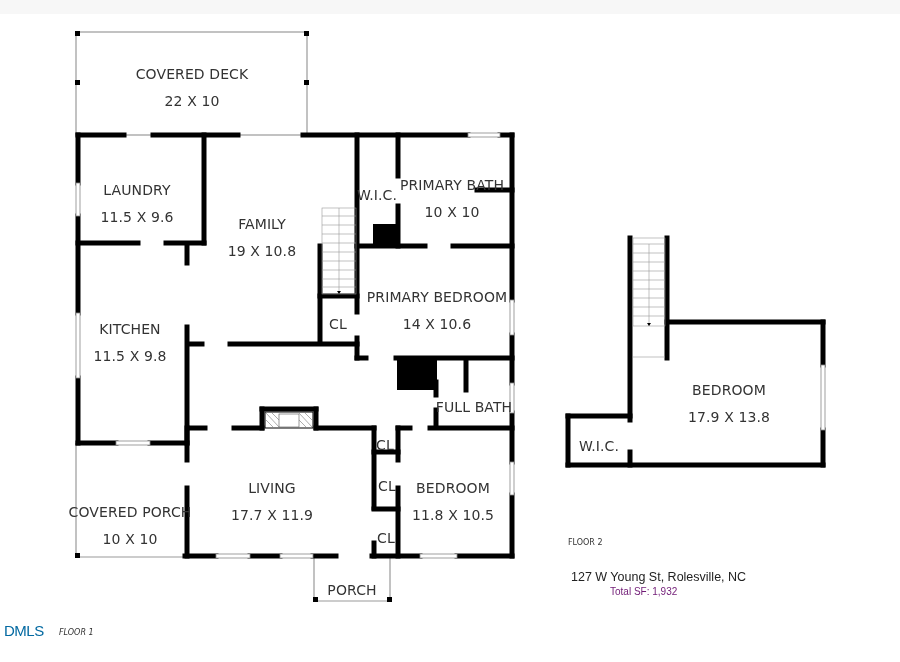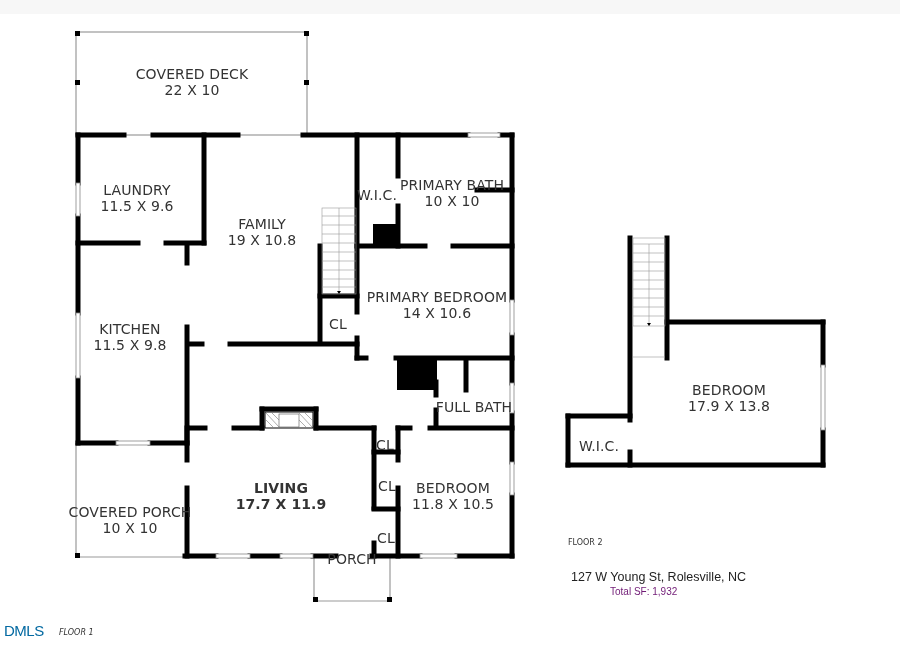--- a/index.html
+++ b/index.html
@@ -1,20 +1,20 @@
 <!DOCTYPE html>
 <html><head>
 <meta charset="utf-8">
 <style>
   html, body { margin: 0; padding: 0; background: #ffffff; }
   body { width: 900px; height: 662px; position: relative; overflow: hidden; font-family: "DejaVu Sans", sans-serif; color: #333; }
   .topbar { position: absolute; left: 0; top: 0; width: 900px; height: 14px; background: #f7f7f7; }
   svg.plan { position: absolute; left: 0; top: 0; }
   .lbl { position: absolute; text-align: center; font-size: 14px; color: #333; letter-spacing: 0.1px; white-space: nowrap; transform: translateX(-50%); }
-  .lbl .dim { display: block; }
+  .lbl .dim { display: block; margin-top: 11px; }
   .floor-label { position: absolute; font-size: 8px; color: #333; margin-top: 42px; }
   .address { position: absolute; left: 571px; top: 570px; font-size: 12.5px; color: #222; font-family: "Liberation Sans", sans-serif; }
   .total { position: absolute; left: 610px; top: 586px; font-size: 10px; color: #701a75; font-family: "Liberation Sans", sans-serif; }
   .logo { position: absolute; left: 4px; top: 622px; font-size: 15px; color: #0369a1; font-family: "Liberation Sans", sans-serif; letter-spacing: -0.5px; }
 </style>
 </head>
 <body>
 
 <div class="topbar"></div>
 
@@ -185,24 +185,24 @@
 <div class="lbl" style="left:262px; top:216px;"><span>FAMILY</span><span class="dim">19 X 10.8</span></div>
 <div class="lbl" style="left:377px; top:187px;"><span>W.I.C.</span></div>
 <div class="lbl" style="left:452px; top:177px;"><span>PRIMARY BATH</span><span class="dim">10 X 10</span></div>
 <div class="lbl" style="left:437px; top:289px;"><span>PRIMARY BEDROOM</span><span class="dim">14 X 10.6</span></div>
 <div class="lbl" style="left:130px; top:321px;"><span>KITCHEN</span><span class="dim">11.5 X 9.8</span></div>
 <div class="lbl" style="left:338px; top:316px;"><span>CL</span></div>
 <div class="lbl" style="left:474px; top:399px;"><span>FULL BATH</span></div>
 <div class="lbl" style="left:385px; top:437px;"><span>CL</span></div>
 <div class="lbl" style="left:387px; top:478px;"><span>CL</span></div>
 <div class="lbl" style="left:386px; top:530px;"><span>CL</span></div>
-<div class="lbl" style="left:281px; top:480px;font-weight:bold;"><span>LIVING</span><span class="dim">17.7 X 11.9</span></div>
+<div class="lbl" style="left:272px; top:480px;"><span>LIVING</span><span class="dim">17.7 X 11.9</span></div>
 <div class="lbl" style="left:453px; top:480px;"><span>BEDROOM</span><span class="dim">11.8 X 10.5</span></div>
 <div class="lbl" style="left:130px; top:504px;text-align:center;"><span>COVERED PORCH</span><span class="dim">10 X 10</span></div>
-<div class="lbl" style="left:352px; top:551px;"><span>PORCH</span></div>
+<div class="lbl" style="left:352px; top:582px;"><span>PORCH</span></div>
 
 <div class="lbl" style="left:729px; top:382px;"><span>BEDROOM</span><span class="dim">17.9 X 13.8</span></div>
 <div class="lbl" style="left:599px; top:438px;"><span>W.I.C.</span></div>
 
 <div class="floor-label" style="left:59px; top:586px;font-style:italic;">FLOOR 1</div>
 <div class="floor-label" style="left:568px; top:496px;">FLOOR 2</div>
 
 <div class="address">127 W Young St, Rolesville, NC</div>
 <div class="total">Total SF: 1,932</div>
 <div class="logo">DMLS</div>

